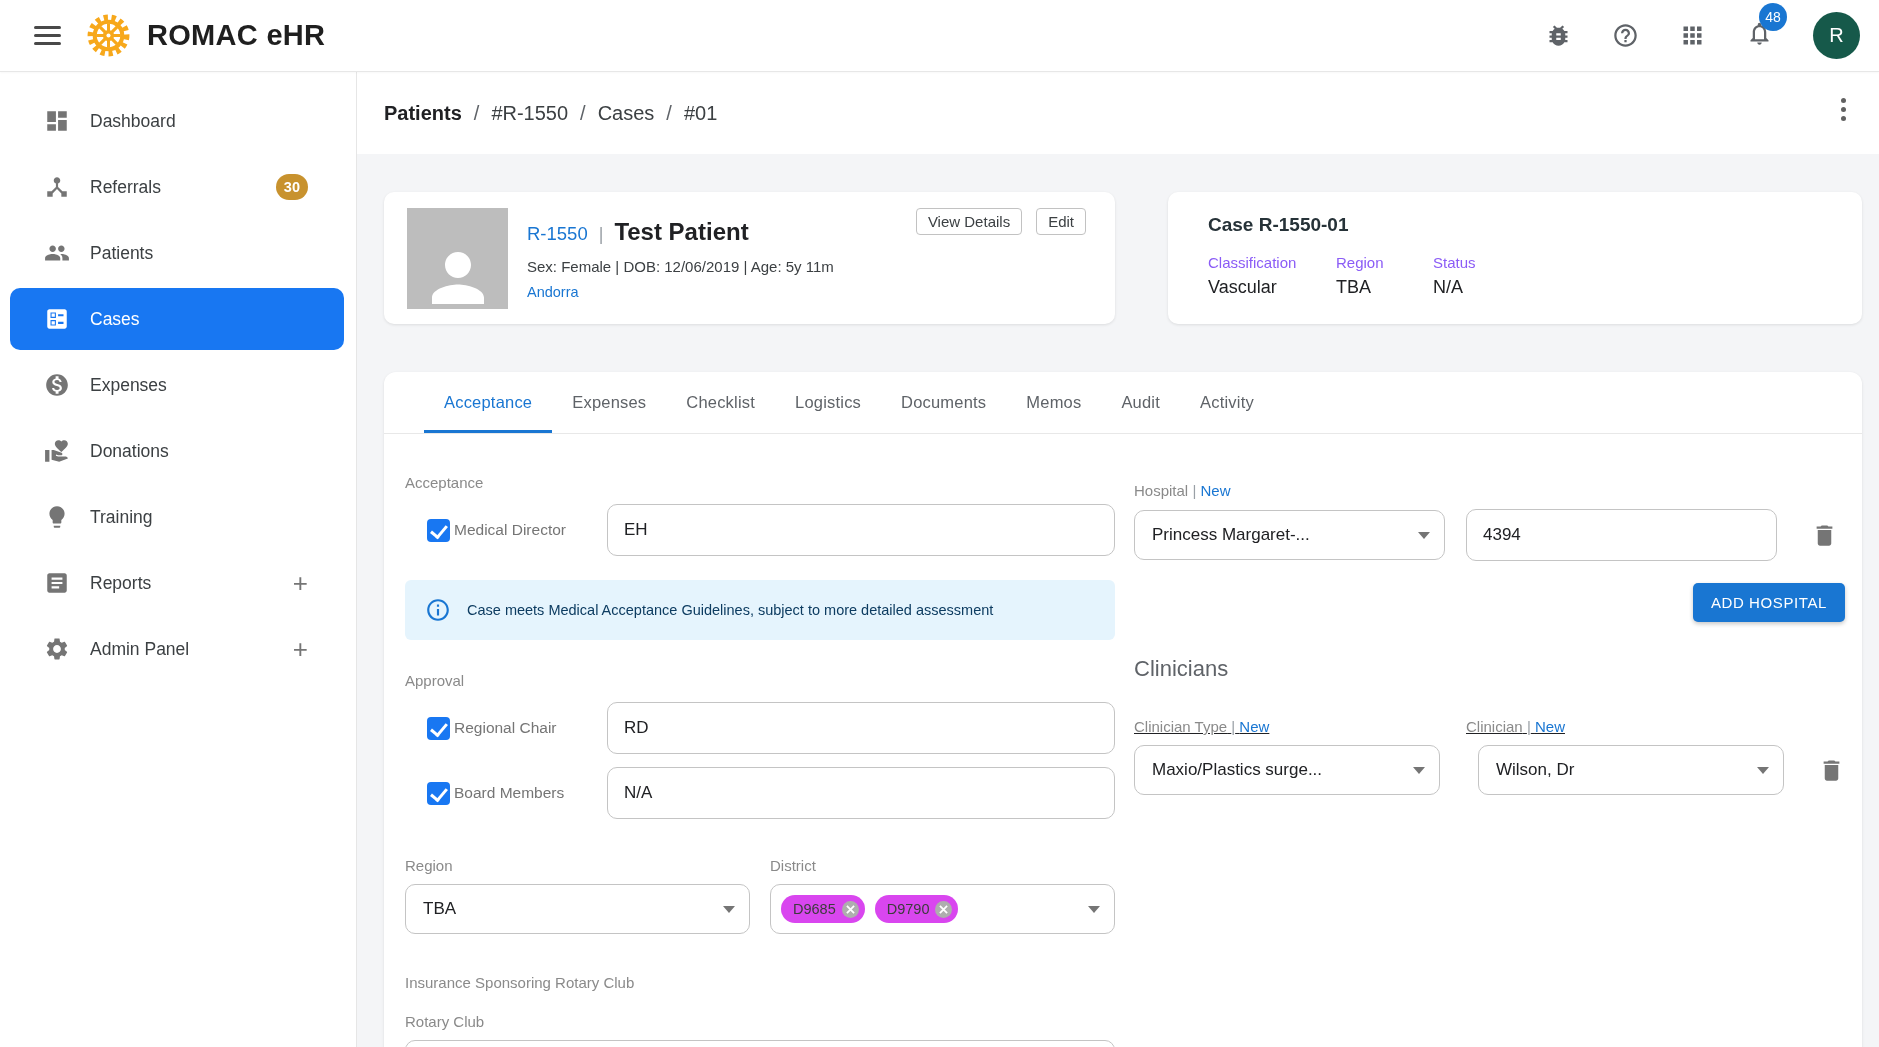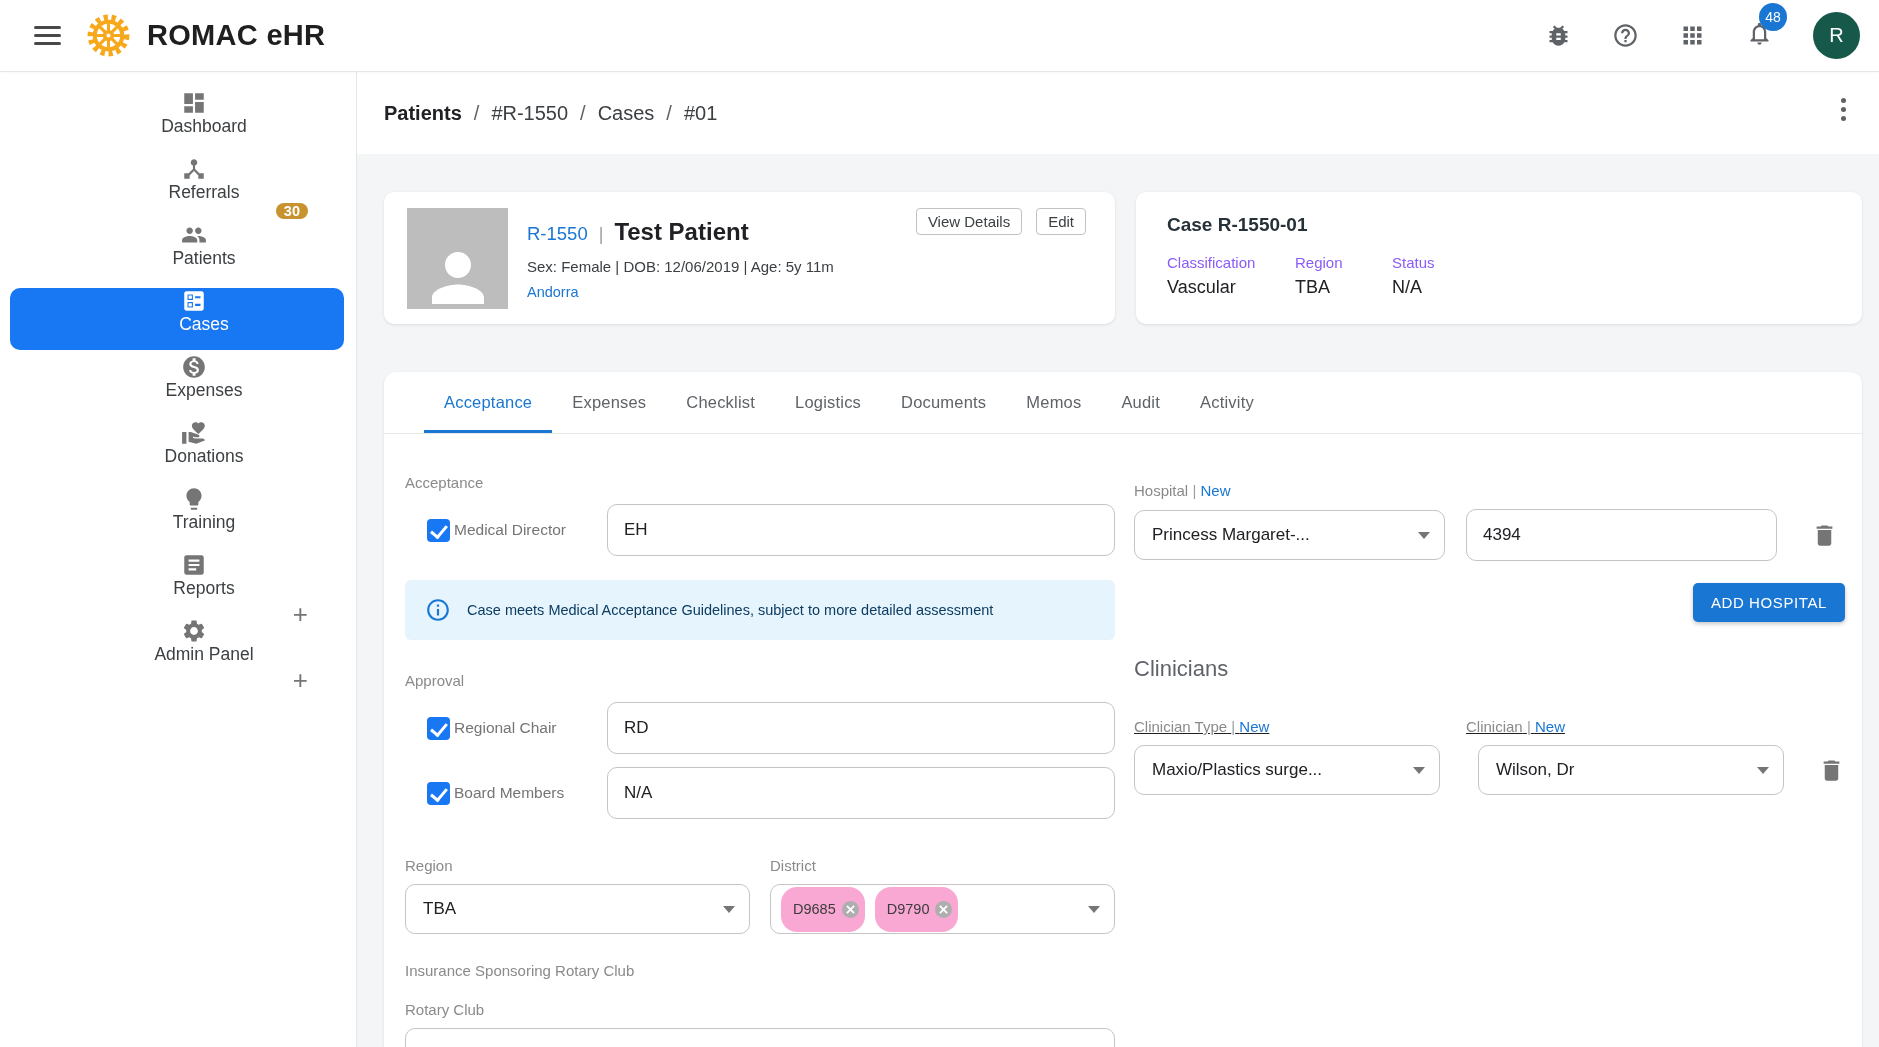--- a/index.html
+++ b/index.html
@@ -19,21 +19,21 @@
   .bell-wrap { position:relative; }
   .badge-blue { position:absolute; top:-17px; right:-14px; width:28px; height:28px; border-radius:50%;
                 background:#1976d2; color:#fff; font-size:14px; display:flex; align-items:center; justify-content:center; }
   .avatar { width:47px; height:47px; border-radius:50%; background:#16594a; color:#fff;
             font-size:20px; font-weight:500; display:flex; align-items:center; justify-content:center; cursor:pointer; }
 
   
   .layout { display:flex; height:975px; }
   .sidebar { width:357px; background:#fff; border-right:1px solid #e6e6e6; padding-top:18px; flex-shrink:0; }
   .nav-item { height:62px; margin:0 12px 4px 10px; display:flex; align-items:center;
-              padding-left:34px; border-radius:10px; cursor:pointer;flex-direction:column; }
+              padding-left:34px; border-radius:10px; cursor:pointer; }
   .nav-item svg { width:26px; height:26px; fill:#757575; flex-shrink:0; }
   .nav-label { margin-left:20px; font-size:17.5px; color:#3c4043; }
   .nav-item.active { background:#1877f2; }
   .nav-item.active .nav-label { color:#fff; font-weight:500; }
   .nav-item.active svg { fill:#fff; }
   .nav-badge { margin-left:auto; margin-right:36px; min-width:32px; height:26px; border-radius:13px;
                background:#c8922e; color:#fff; font-size:14.5px; font-weight:700;
                display:flex; align-items:center; justify-content:center; padding:0 8px; }
   .nav-plus { margin-left:auto; margin-right:36px; font-size:26px; color:#757575; font-weight:400; cursor:pointer; }
 
@@ -58,21 +58,21 @@
   .pt-id { color:#1976d2; font-size:18.5px; cursor:pointer; }
   .pt-sep { color:#9aa0a6; font-size:18px; }
   .pt-name { font-size:24px; font-weight:700; color:#202124; }
   .pt-demo { margin-top:12px; font-size:15px; color:#3c4043; }
   .pt-country { margin-top:9px; font-size:14.5px; color:#1976d2; cursor:pointer; }
   .pt-actions { position:absolute; top:16px; right:29px; display:flex; gap:14px; }
   .outline-btn { border:1px solid #c2c2c2; border-radius:4px; background:#fff; padding:4px 11px;
                  font-size:15px; color:#3c4043; font-family:inherit; cursor:pointer; }
 
   
-  .case-card { flex:1; height:132px; padding:22px 0 0 31px; }
+  .case-card { flex:1; height:132px; padding:22px 0 0 40px;margin-left:32px; }
   .case-title { font-size:19px; font-weight:700; color:#263238; }
   .case-fields { display:flex; margin-top:18px; }
   .case-field.c1 { width:128px; } .case-field.c2 { width:97px; }
   .cf-label { font-size:15px; color:#8b5cf6; }
   .cf-value { margin-top:6px; font-size:18px; color:#202124; }
 
   
   .big-card { margin-top:48px; border-radius:12px; height:720px; }
   .tabs { display:flex; padding-left:40px; height:62px; border-bottom:1px solid #e8e8e8; }
   .tab { padding:0 20px; display:flex; align-items:center; font-size:16.5px; color:#5f6368;
@@ -98,29 +98,29 @@
   .mt32 { margin-top:32px; }
 
   .row2 { display:flex; margin-top:38px; }
   .fcol-region { width:345px; } .fcol-district { flex:1; margin-left:20px; }
   .field-label { font-size:15px; color:#8a8a8a; margin-bottom:10px; }
   .select { height:50px; border:1px solid #c4c4c4; border-radius:10px; display:flex; align-items:center;
             padding:0 14px 0 17px; font-size:17px; color:#202124; background:#fff; cursor:pointer; }
   .caret { margin-left:auto; width:0; height:0; border-left:6px solid transparent;
            border-right:6px solid transparent; border-top:7px solid #757575; flex-shrink:0; }
   .chips { display:flex; gap:10px; }
-  .chip { background:#f9a8d4; border-radius:16px; height:45px; display:flex; align-items:center;
+  .chip { background:#d946ef; border-radius:16px; height:28px; display:flex; align-items:center;
           padding:0 6px 0 12px; font-size:14.5px; color:#3c3c3c; gap:6px; }
   .chip-x { width:17px; height:17px; border-radius:50%; background:#aeaeae; display:flex;
             align-items:center; justify-content:center; cursor:pointer; flex-shrink:0; }
   .chip-x svg { width:9px; height:9px; stroke:#fff; stroke-width:2; }
   .select.district { padding-left:10px; }
 
   .label-plain { font-size:15px; color:#8a8a8a; }
-  .ins-label { margin-top:28px; }
+  .ins-label { margin-top:40px; }
   .rotary-label { margin-top:22px; }
   .rotary-select { margin-top:10px; }
 
   
   .link-blue { color:#1976d2; cursor:pointer; }
   .lbl-sep { color:#9aa0a6; }
   .hosp-label { margin-top:8px; }
   .hosp-row { display:flex; align-items:center; margin-top:10px; }
   .sel311 { width:311px; }
   .code-input { width:311px; margin-left:21px; flex:none; }

